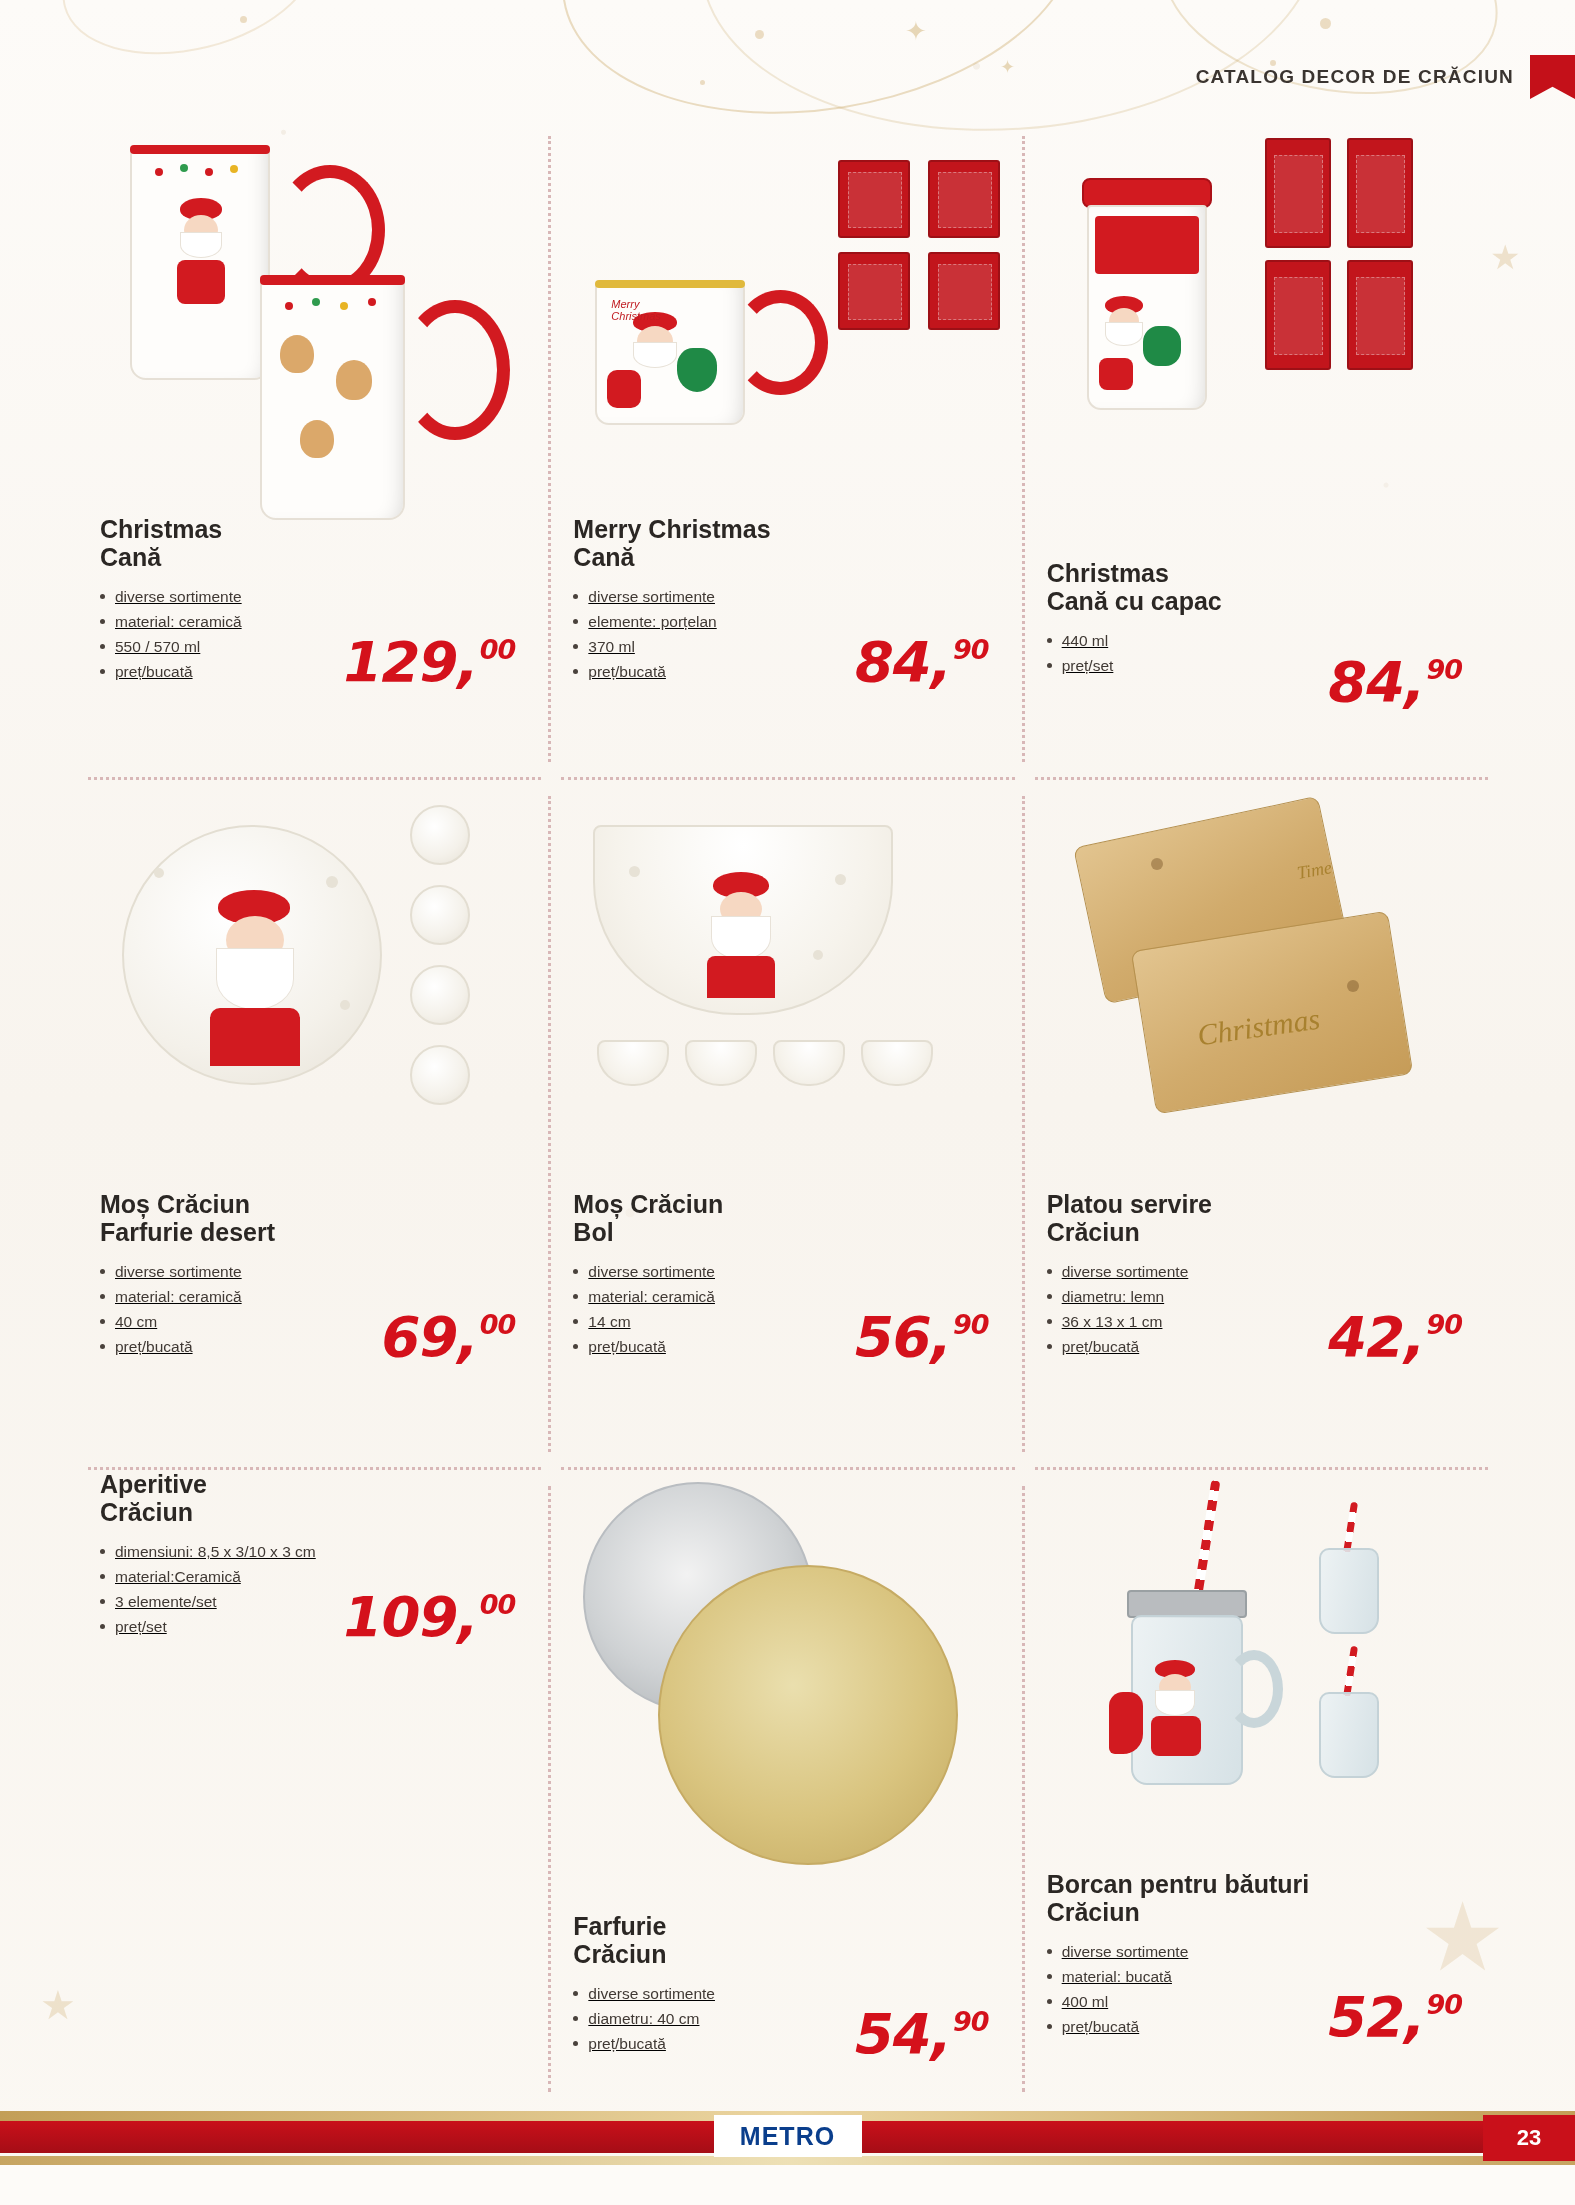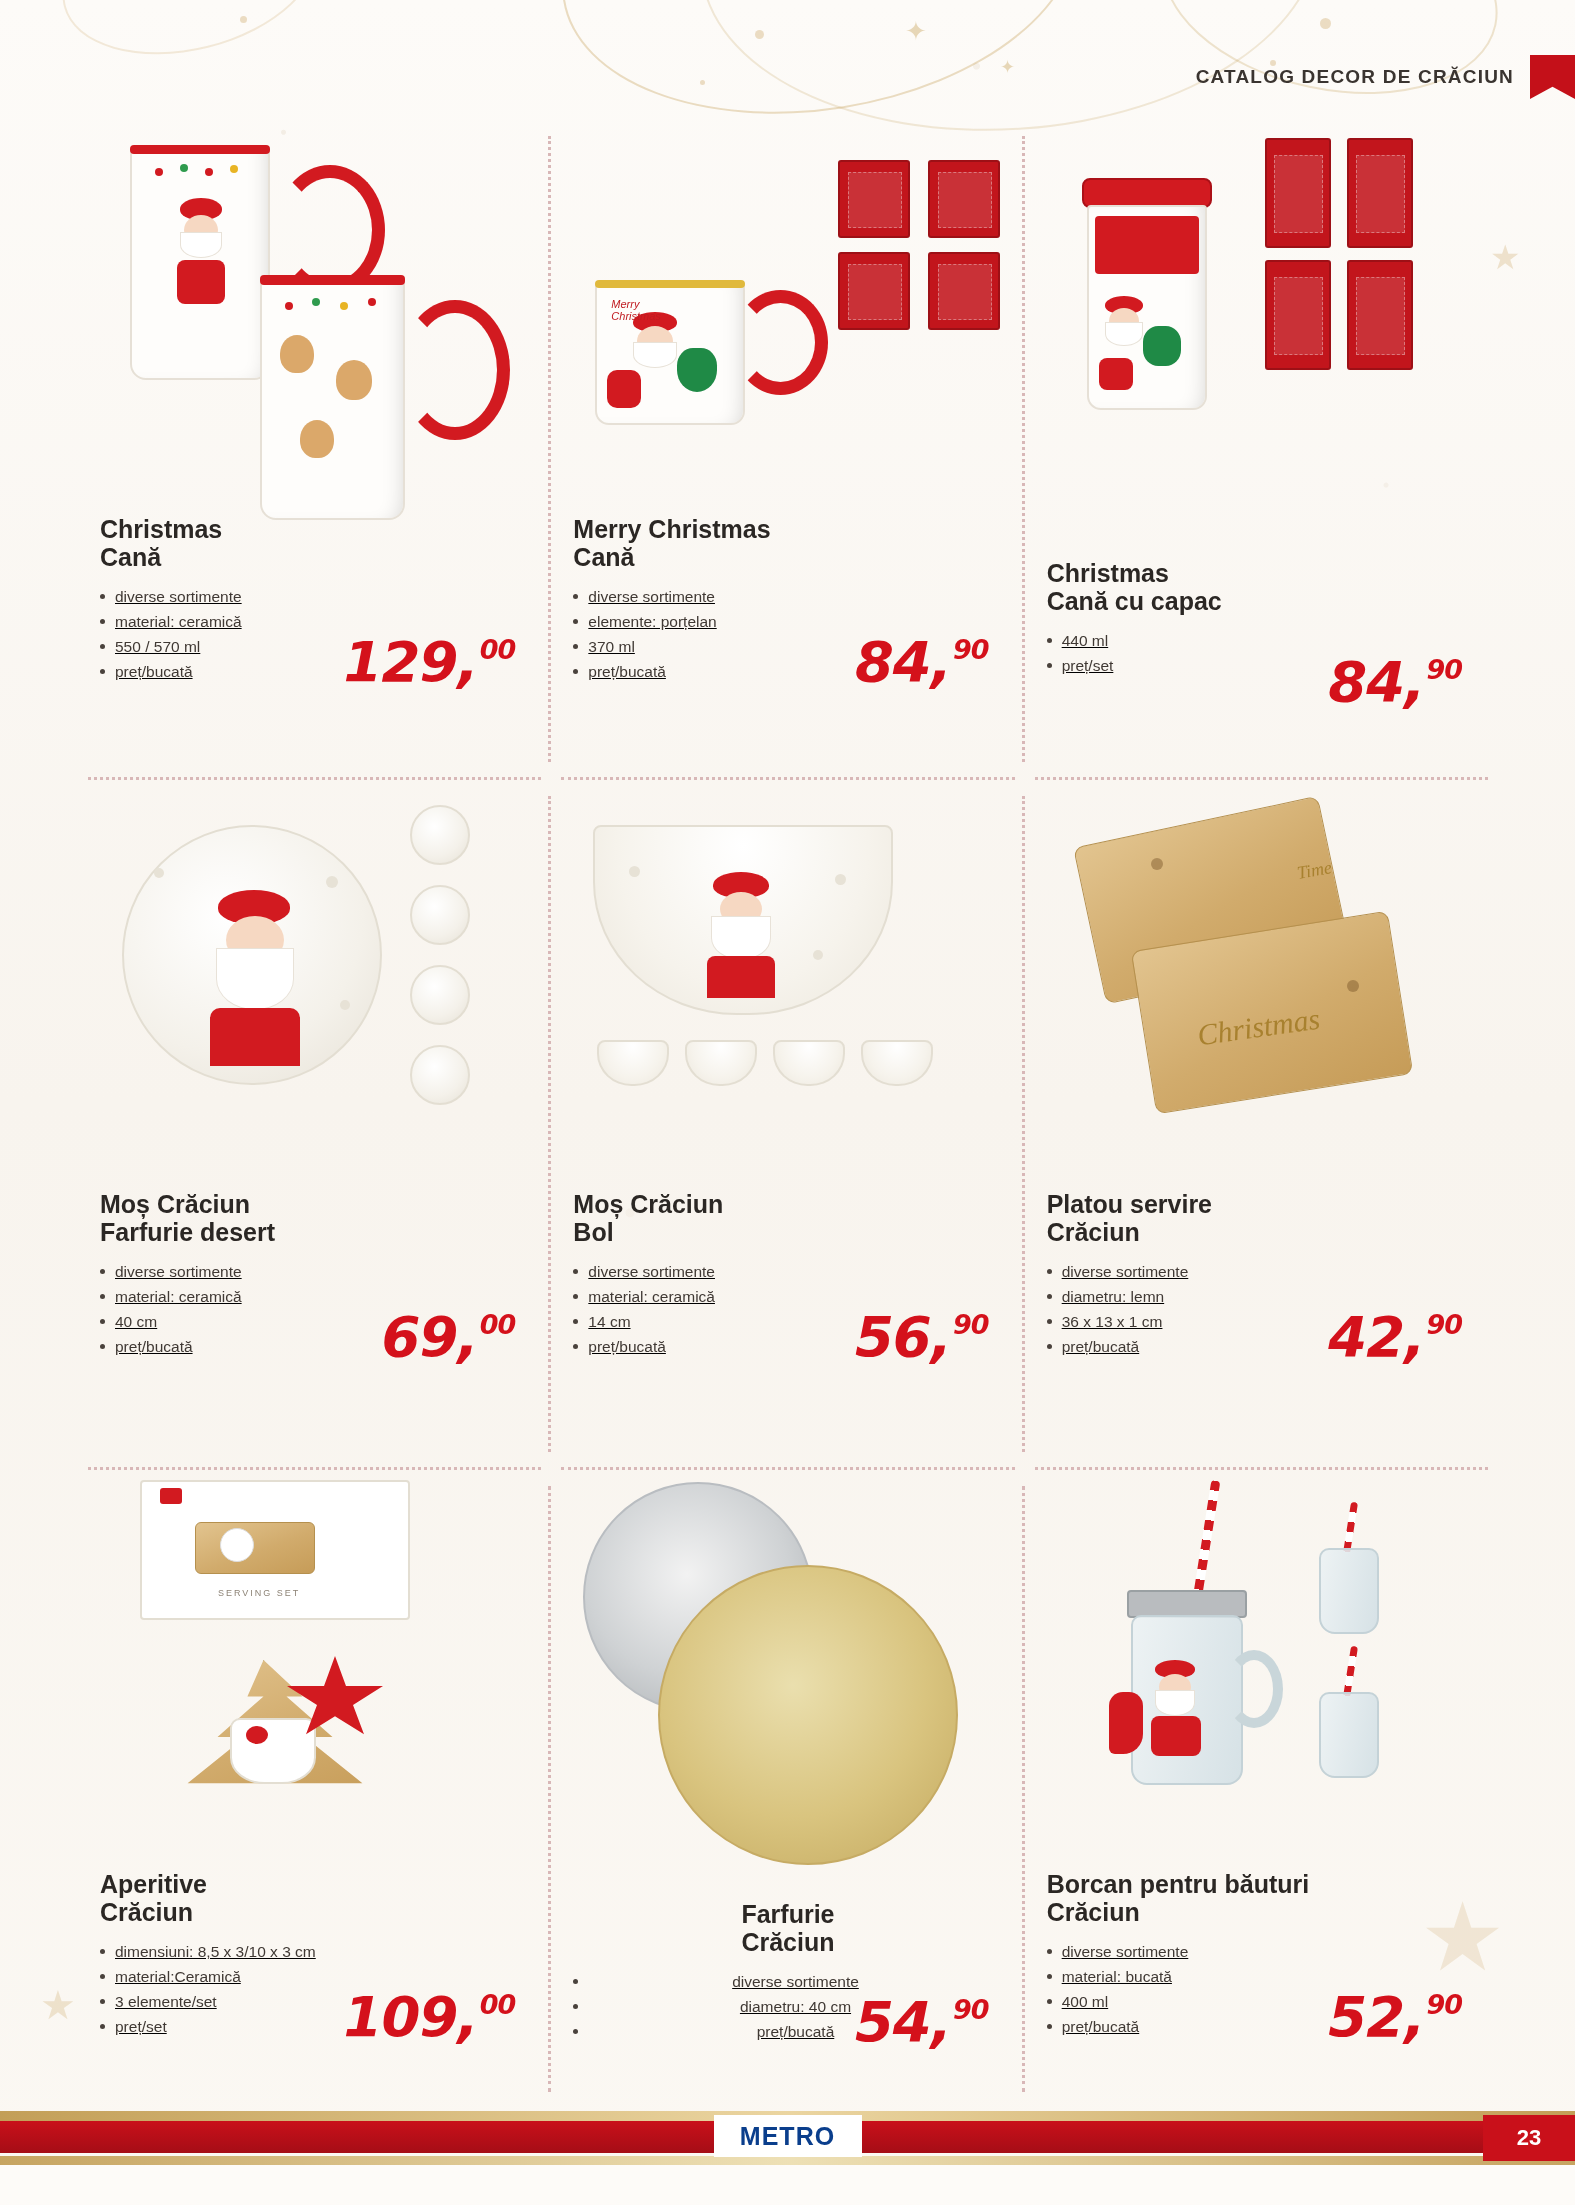--- a/index.html
+++ b/index.html
@@ -412,33 +412,20 @@
       </ul>
       <div class="price">
         <span>42,</span>
         <span class="dec">90</span>
       </div>
     </div>
   </div>
 
   <div class="cell">
     <div class="sep-v"></div>
-    <div class="photo" style="height:400px;">
-      <div class="gift-box" style="left:40px;top:10px;width:270px;height:140px;"></div>
-      <div class="wood" style="left:95px;top:52px;width:120px;height:52px;border-radius:6px;"></div>
-      <div class="dot" style="left:120px;top:58px;width:34px;height:34px;background:#fff;border:1px solid #ddd;"></div>
-      <div class="dot" style="left:60px;top:18px;width:22px;height:16px;background:#d21a20;border-radius:3px;"></div>
-      <div style="position:absolute;left:118px;top:118px;font-size:9px;letter-spacing:2px;color:#8d8376;">SERVING SET</div>
-      <div class="wood" style="left:60px;top:190px;width:230px;height:140px;
-           clip-path: polygon(45% 0%, 62% 26%, 55% 26%, 75% 55%, 63% 55%, 88% 88%, 12% 88%, 37% 55%, 25% 55%, 45% 26%, 38% 26%);"></div>
-      <div class="dot" style="left:130px;top:248px;width:86px;height:66px;background:#fff;border:2px solid #e3ded2;border-radius:10px 10px 40% 40%;"></div>
-      <div class="dot" style="left:146px;top:256px;width:22px;height:18px;background:#d21a20;border-radius:50%;"></div>
-      <div style="position:absolute;left:185px;top:186px;width:100px;height:86px;background:#d21a20;
-           clip-path: polygon(50% 0%, 61% 35%, 98% 35%, 68% 57%, 79% 91%, 50% 70%, 21% 91%, 32% 57%, 2% 35%, 39% 35%);"></div>
-    </div>
     <div class="info">
       <h3 class="prod-title">Aperitive
 Crăciun</h3>
       <ul class="bullets">
         <li>dimensiuni: 8,5 x 3/10 x 3 cm</li>
         <li>material:Ceramică</li>
         <li>3 elemente/set</li>
         <li>preț/set</li>
       </ul>
       <div class="price">
@@ -447,21 +434,21 @@
       </div>
     </div>
   </div>
 
   <div class="cell">
     <div class="sep-v"></div>
     <div class="photo" style="height:430px;">
       <div class="silver-plate" style="left:10px;top:12px;width:230px;height:230px;"></div>
       <div class="gold-plate" style="left:85px;top:95px;width:300px;height:300px;"></div>
     </div>
-    <div class="info" style="margin-top:0;text-align:center;">
+    <div class="info" style="margin-top:12px;">
       <h3 class="prod-title">Farfurie
 Crăciun</h3>
       <ul class="bullets">
         <li>diverse sortimente</li>
         <li>diametru: 40 cm</li>
         <li>preț/bucată</li>
       </ul>
       <div class="price">
         <span>54,</span>
         <span class="dec">90</span>

